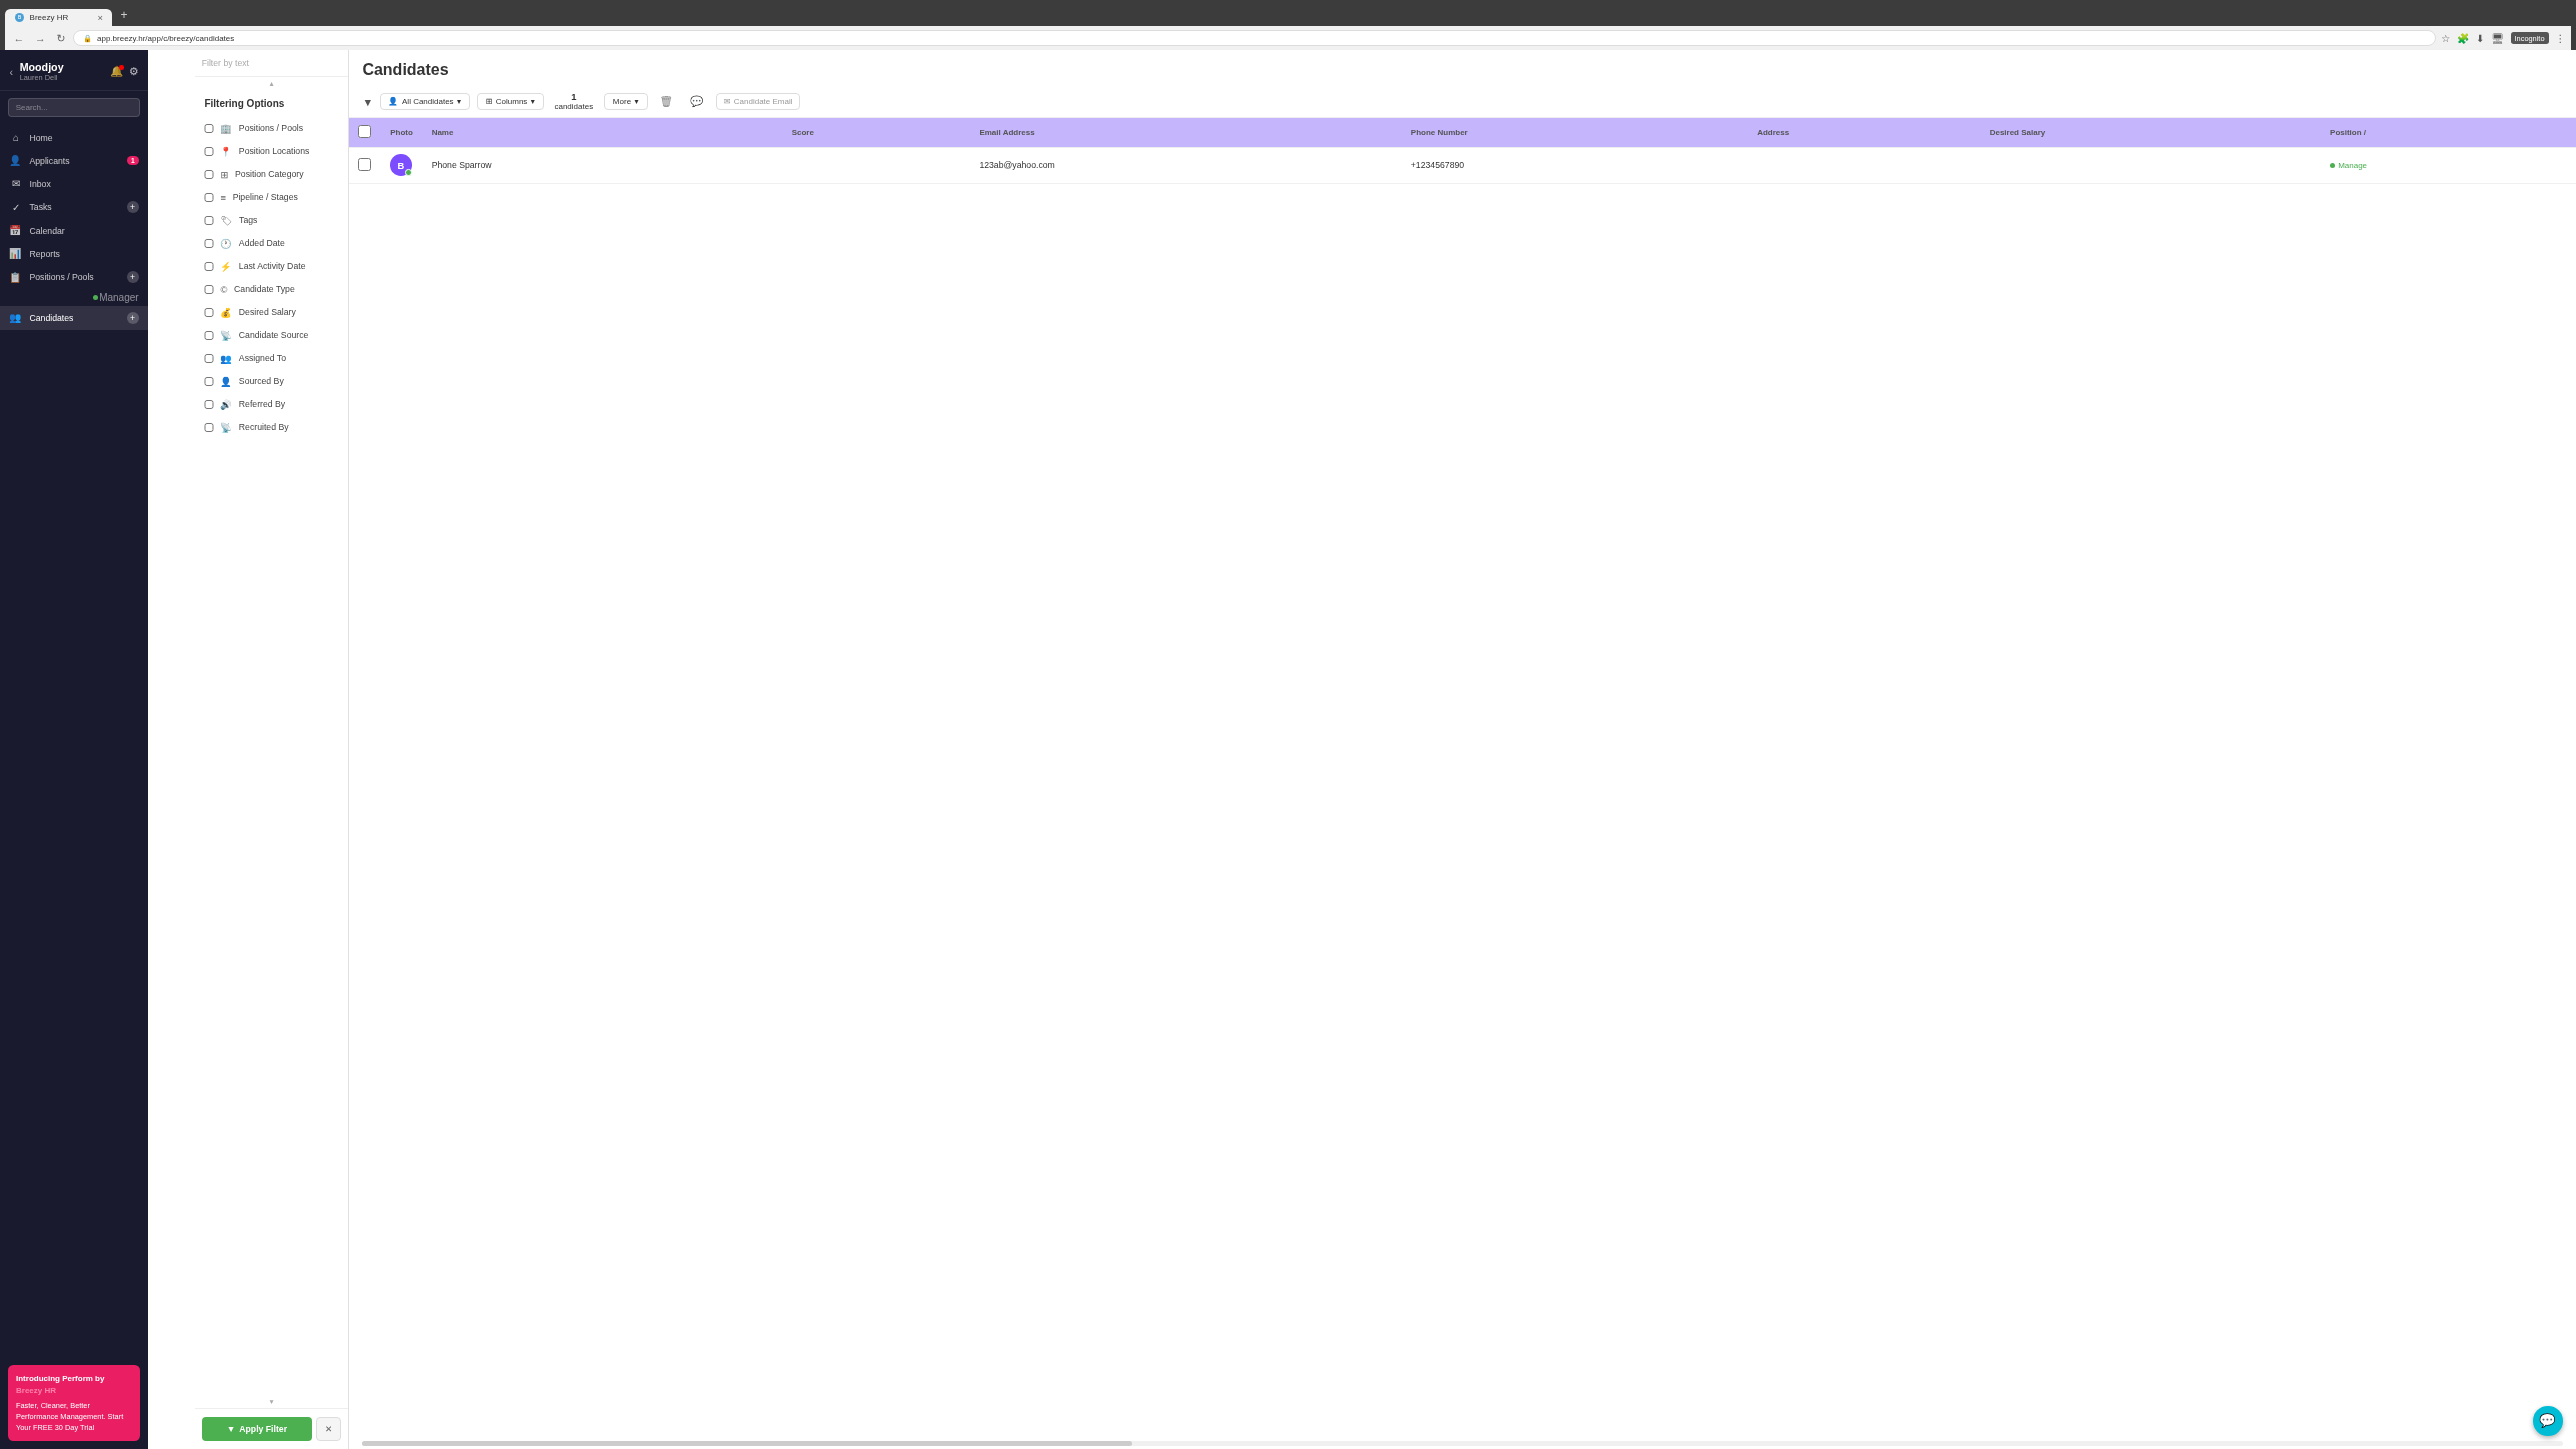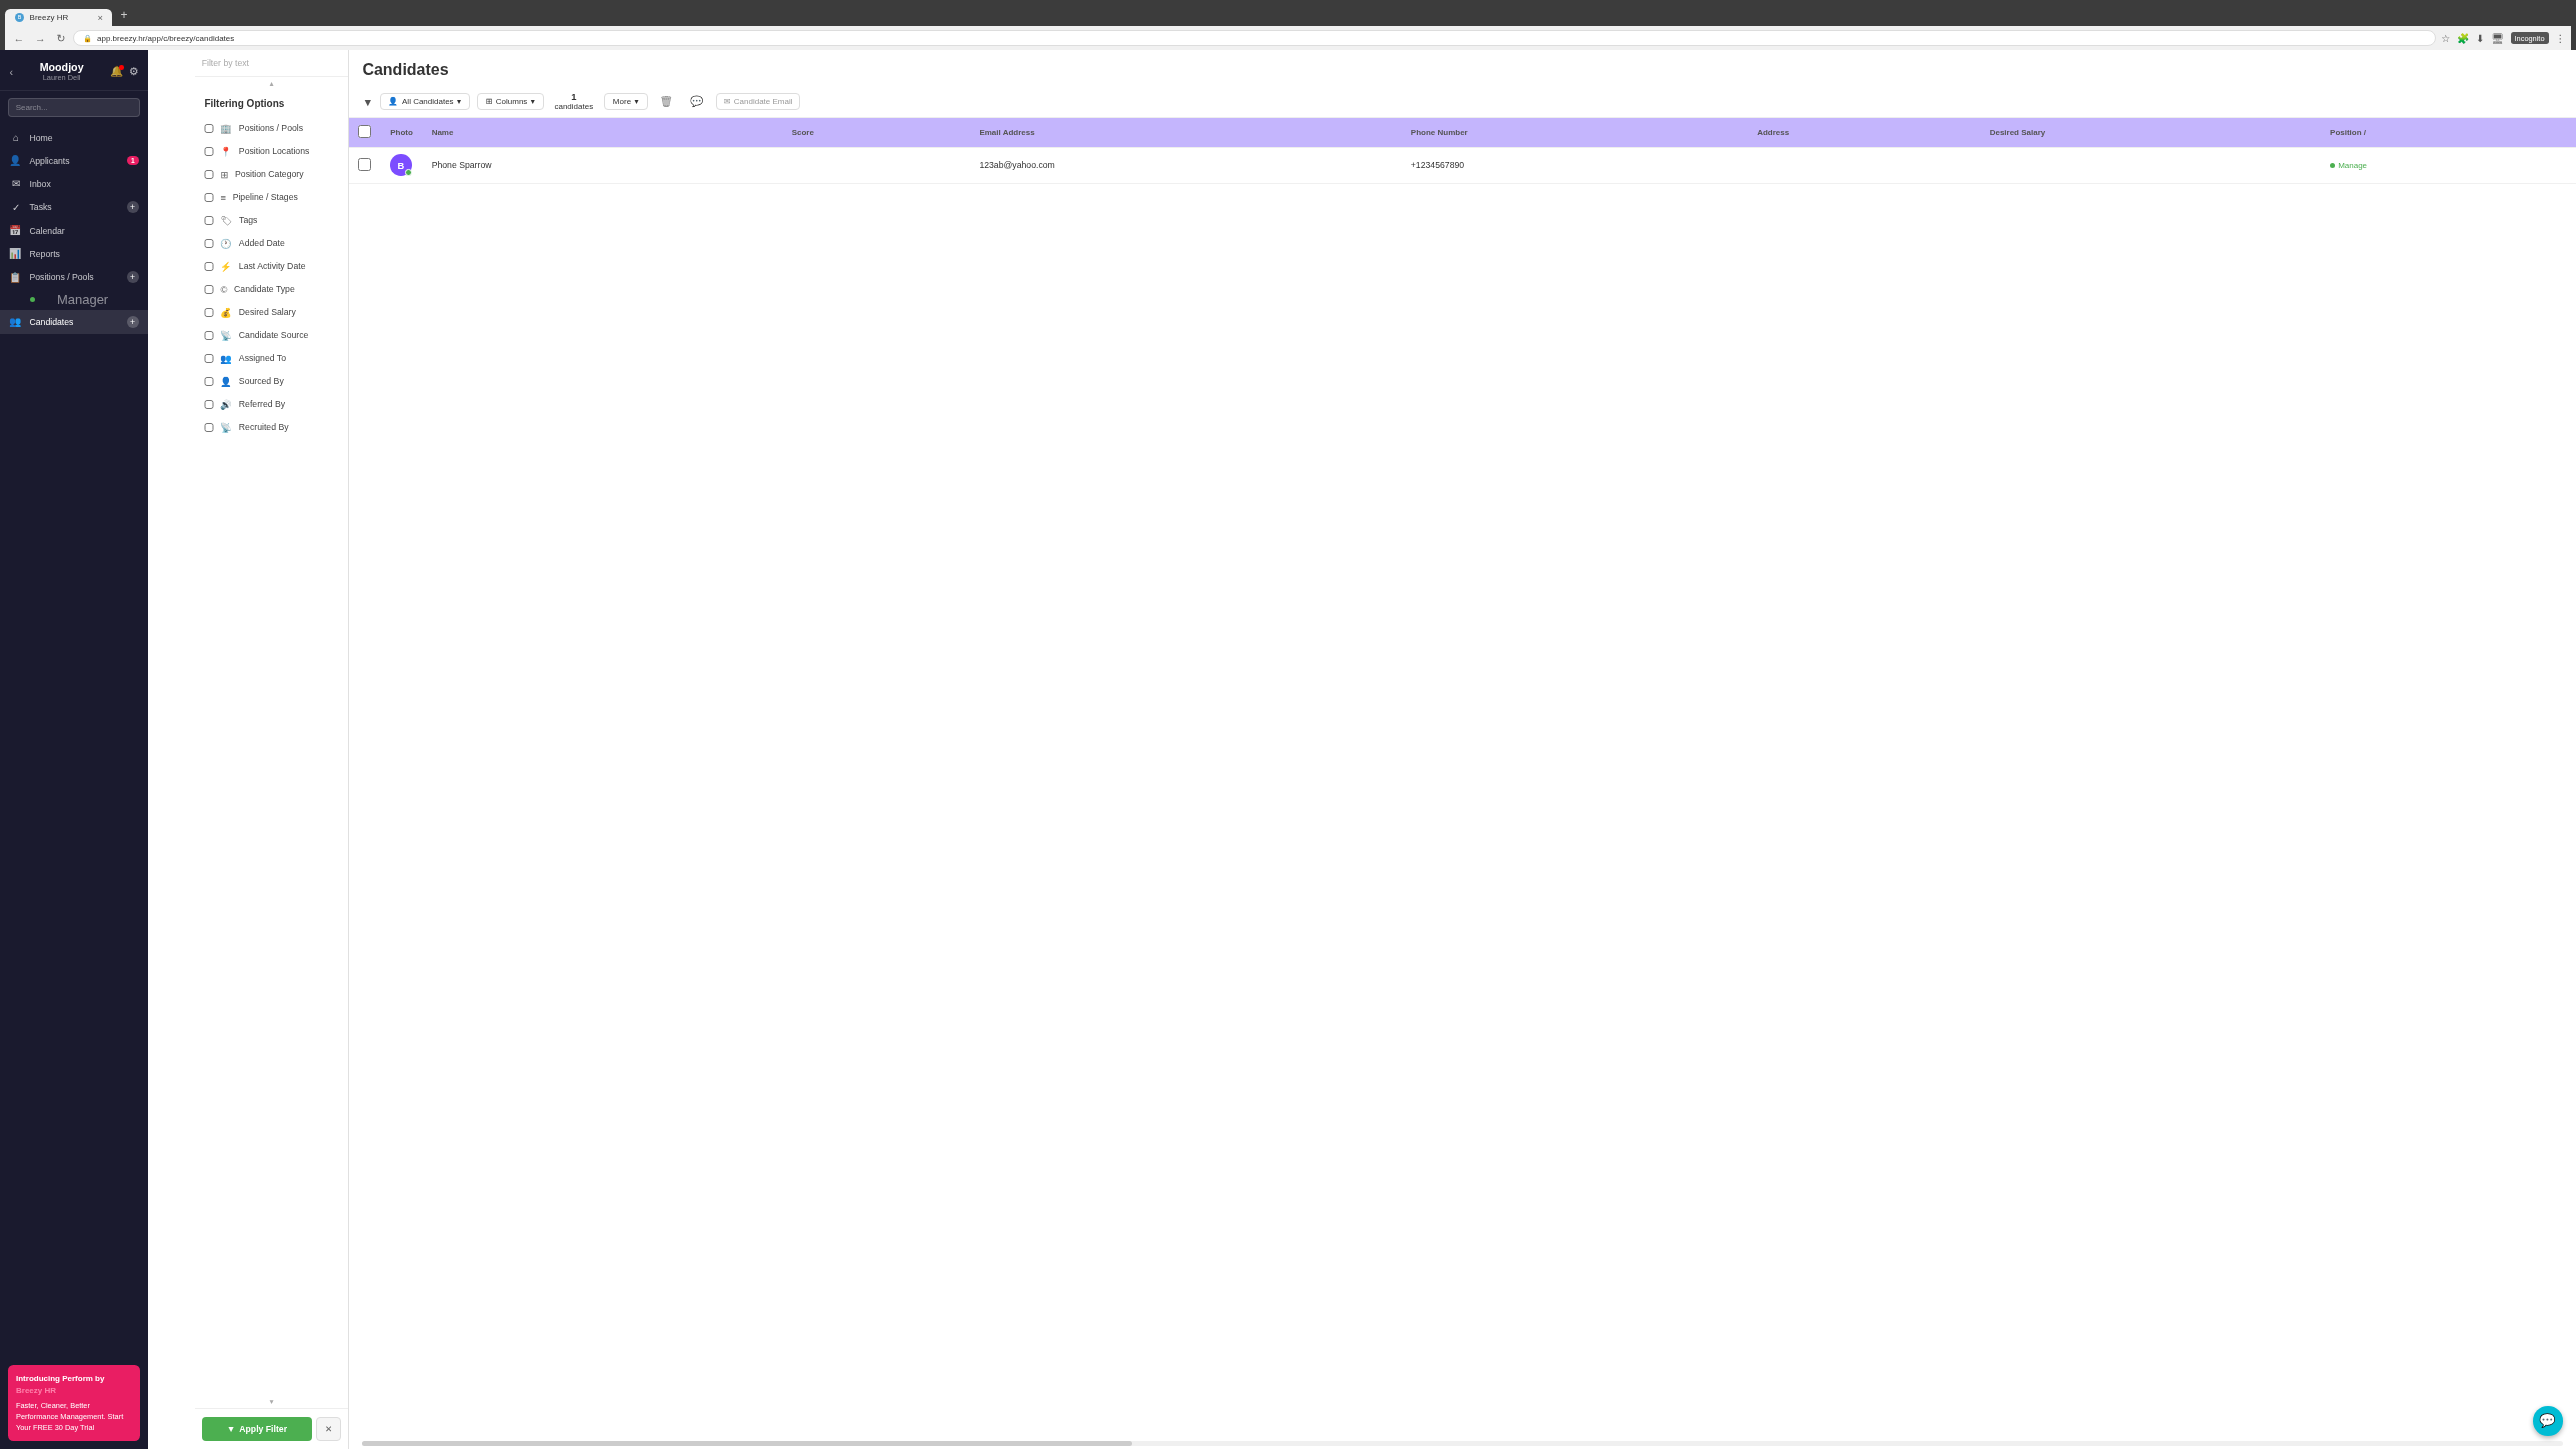--- a/index.html
+++ b/index.html
@@ -20,38 +20,38 @@
     .toolbar-actions { display: flex; align-items: center; gap: 6.7px; color: #555; font-size: 10px; }
     .incognito-badge { background: #555; color: white; border-radius: 2.7px; padding: 1.3px 4px; font-size: 7.4px; }
 
     
     .app-container { display: flex; flex: 1; overflow: hidden; }
 
     
     .sidebar { width: 148px; background: #1a1a2e; color: white; display: flex; flex-direction: column; flex-shrink: 0; overflow-y: auto; }
     .sidebar-header { padding: 10.7px 9.4px 8px; display: flex; align-items: center; gap: 6.7px; border-bottom: 0.7px solid rgba(255,255,255,0.08); }
     .sidebar-back { color: rgba(255,255,255,0.6); font-size: 10.7px; cursor: pointer; }
-    .sidebar-brand { flex: 1; text-align: center; }
+    .sidebar-brand { flex: 1; }
     .sidebar-brand-name { font-size: 10.7px; font-weight: 700; color: white; }
     .sidebar-user { font-size: 7.4px; color: rgba(255,255,255,0.5); }
     .sidebar-header-icons { display: flex; gap: 5.4px; align-items: center; }
     .notif-btn { position: relative; color: rgba(255,255,255,0.7); font-size: 10.7px; cursor: pointer; }
     .notif-dot { position: absolute; top: 0; right: 0; width: 4.7px; height: 4.7px; background: red; border-radius: 50%; }
     .gear-btn { color: rgba(255,255,255,0.7); font-size: 10.7px; cursor: pointer; }
     .sidebar-search { padding: 6.7px 8px; }
     .sidebar-search input { width: 100%; background: rgba(255,255,255,0.1); border: 0.7px solid rgba(255,255,255,0.15); border-radius: 4px; padding: 4px 6.7px; color: white; font-size: 8px; outline: none; }
     .sidebar-search input::placeholder { color: rgba(255,255,255,0.4); }
     .sidebar-nav { flex: 1; padding: 2.7px 0; }
     .sidebar-item { display: flex; align-items: center; gap: 6.7px; padding: 6px 9.4px; cursor: pointer; color: rgba(255,255,255,0.75); font-size: 8.7px; transition: background 0.15s; }
     .sidebar-item.active { background: rgba(255,255,255,0.1); color: white; }
     .sidebar-item-icon { font-size: 10px; width: 13.4px; text-align: center; }
     .sidebar-item-label { flex: 1; }
     .sidebar-badge { background: #e91e63; color: white; border-radius: 6.7px; padding: 0.7px 4px; font-size: 6.7px; font-weight: 700; }
     .sidebar-badge-plus { background: rgba(255,255,255,0.2); color: white; border-radius: 50%; width: 12px; height: 12px; display: flex; align-items: center; justify-content: center; font-size: 8.7px; }
-    .sidebar-status { display: flex; align-items: center; gap: 22px; padding: 2.7px 9.4px 2.7px 29.5px; font-size: 13px; color: rgba(255,255,255,0.5); }
+    .sidebar-status { display: flex; align-items: center; gap: 1px; padding: 2.7px 9.4px 2.7px 29.5px; font-size: 10px; color: rgba(255,255,255,0.5); justify-content: flex-end; }
     .status-dot { width: 5.4px; height: 5.4px; border-radius: 50%; background: #4caf50; }
     .sidebar-promo { margin: 6.7px 8px 8px; background: #e91e63; border-radius: 5.4px; padding: 8px; color: white; font-size: 7.4px; line-height: 1.5; }
     .sidebar-promo-title { font-weight: 700; font-size: 8px; margin-bottom: 2.7px; }
     .sidebar-promo-highlight { color: #ff80ab; font-weight: 600; }
 
     
     .main-content { flex: 1; display: flex; overflow: hidden; background: white; padding-left: 47px; }
 
     
     .filter-panel { width: 154px; border-right: 0.7px solid #e0e0e0; display: flex; flex-direction: column; background: white; }

